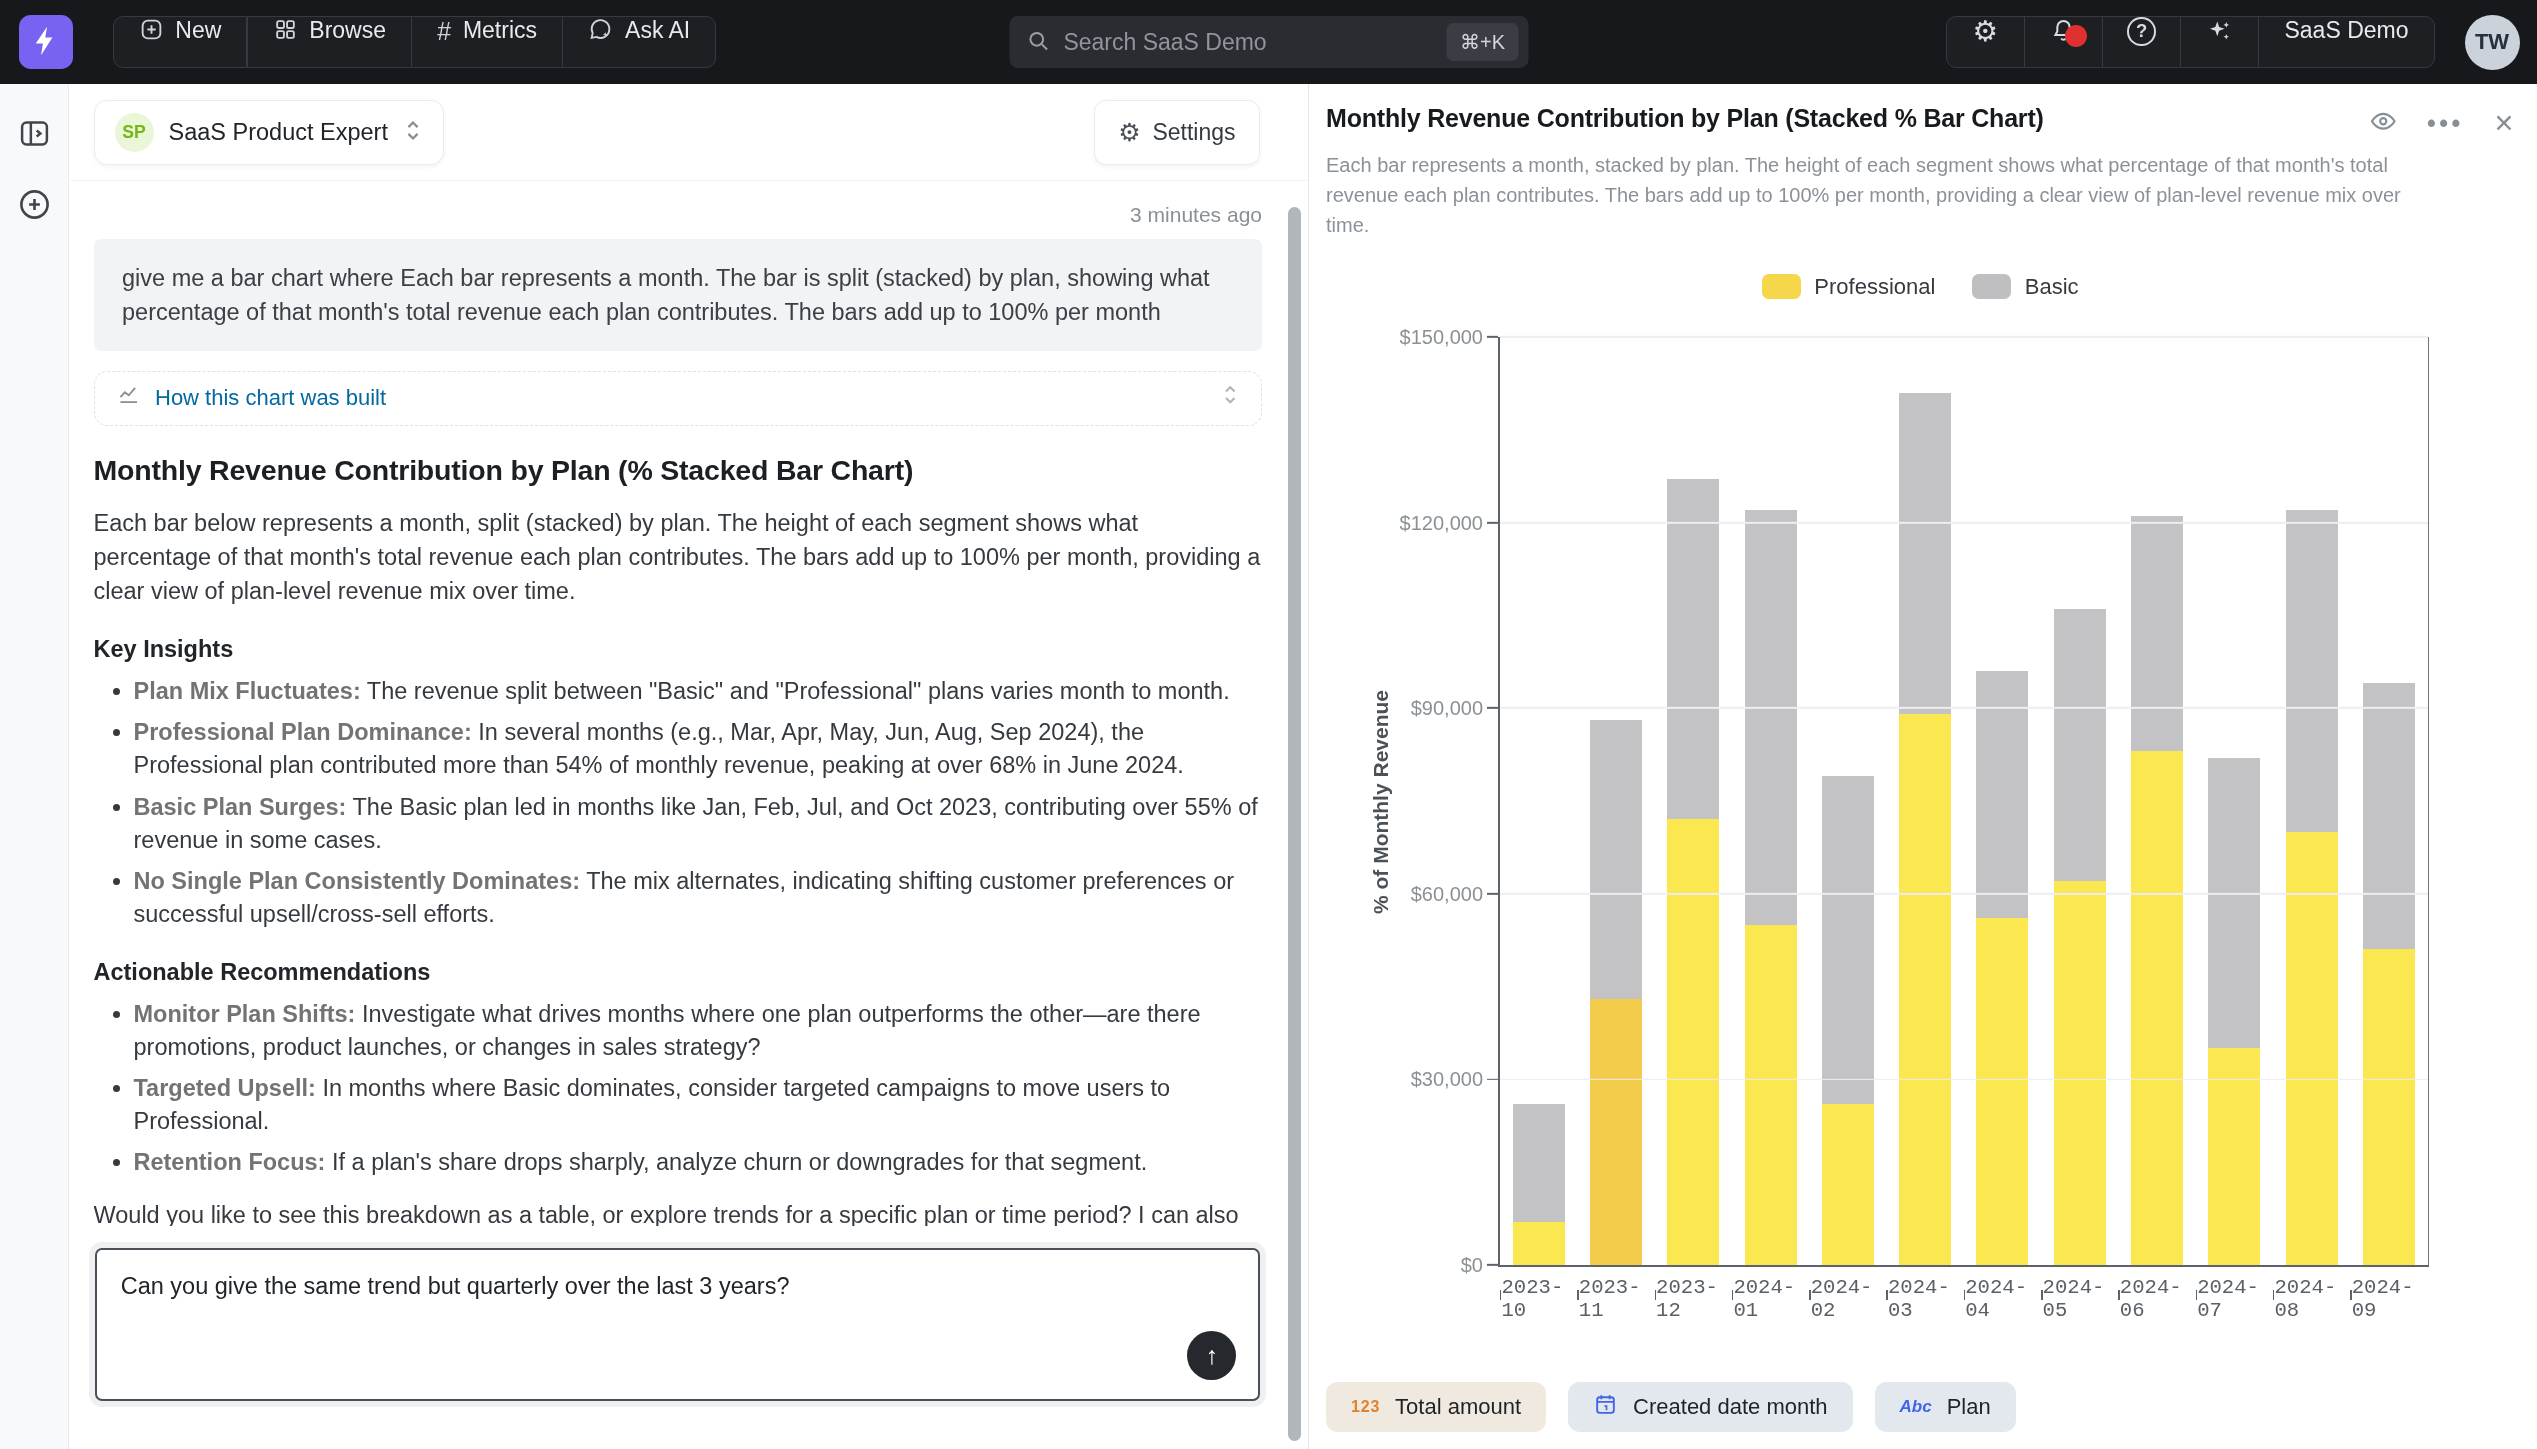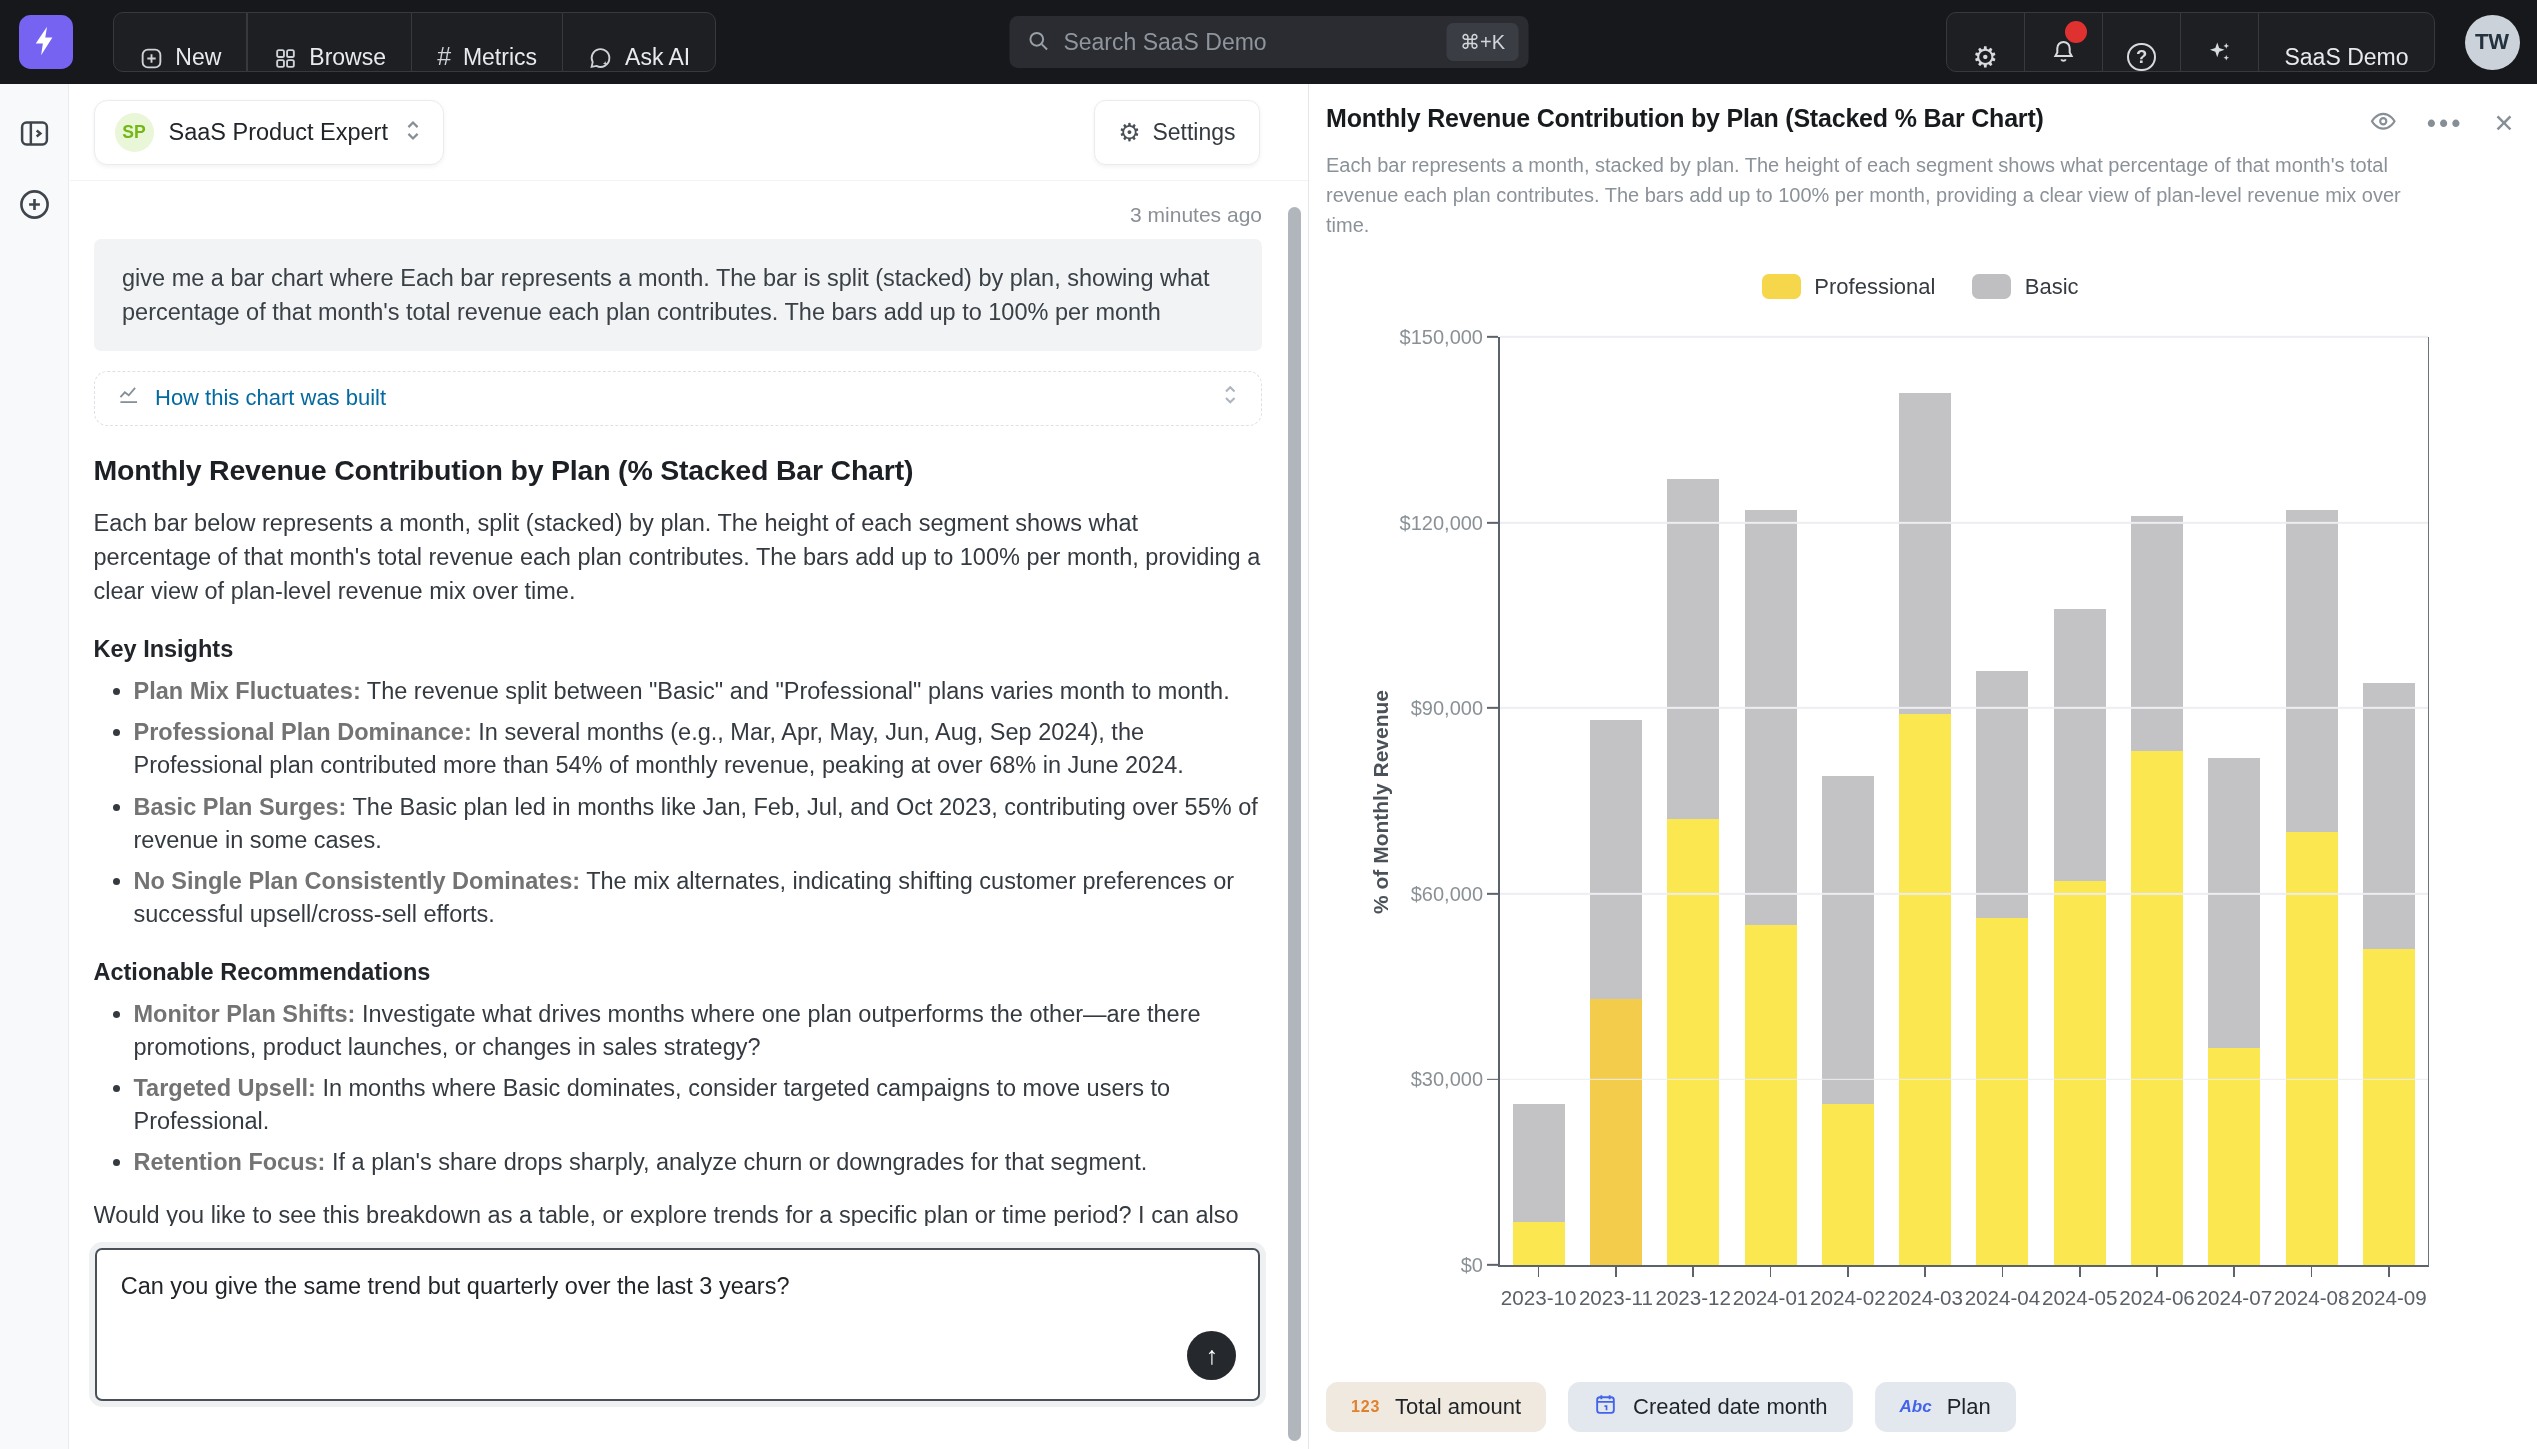--- a/index.html
+++ b/index.html
@@ -6,21 +6,21 @@
   html,body { width: 2538px; height: 1449px; overflow: hidden; }
   body { font-family: "Liberation Sans", sans-serif; background: #ffffff; color: #343a40; }
   .app { position: relative; width: 2538px; height: 1449px; }
 
   
   .navbar { position: absolute; top:0; left:0; right:0; height:84px; background:#17181b;
             display:flex; align-items:center; padding:0 18.5px; z-index:50; }
   .logo { width:54px; height:54px; border-radius:11.8px; background:#7763f1; display:flex;
           align-items:center; justify-content:center; flex:0 0 auto; cursor:pointer; }
   .navgroup { display:flex; align-items:stretch; }
-  .nav-btn { height:60px; display:flex; align-items:flex-end; gap:11.8px; padding:0 25px;
+  .nav-btn { height:52px; display:flex; align-items:flex-start; gap:11.8px; padding:0 25px;
              background:#1d1f23; border:0.8px solid #37393f; color:#e8eaed; font-size:23px;
              font-family:inherit; margin-left:-0.8px; cursor:pointer; white-space:nowrap; }
   .nav-btn.first { border-radius:10px 0 0 10px; margin-left:0; }
   .nav-btn.last { border-radius:0 10px 10px 0; }
   .nav-btn .icon svg { display:block; }
   .main-nav { margin-left:40px; }
   .hash-glyph { font-size:25px; color:#cfd3d8; font-weight:400; }
   .gear-glyph { font-size:28.5px; color:#d7dade; line-height:1; }
 
   .search { position:absolute; left:50%; top:16px; transform:translateX(-50%);
@@ -116,21 +116,21 @@
   .gridline { position:absolute; left:0; right:0; height:1.7px; background:#ededf2;
               transform:translateY(50%); }
   .ytick-label { position:absolute; right:calc(100% + 17px); transform:translateY(50%);
                  white-space:nowrap; font-size:20px; color:#8a9196; }
   .ytick-mark { position:absolute; left:-13.4px; width:11.8px; height:1.7px; background:#5c636a;
                 transform:translateY(50%); }
   .bars { position:absolute; inset:0; display:flex; }
   .band { flex:1; display:flex; justify-content:center; align-items:flex-end; height:100%; }
   .bar { width:52px; height:100%; display:flex; flex-direction:column-reverse; justify-content:flex-start; }
   .xrow { position:absolute; top:100%; left:0; right:0; display:flex; margin-top:2.5px; }
-  .xcell { flex:1; display:flex; flex-direction:column; align-items:center; }
+  .xcell { flex:1; display:flex; flex-direction:row; align-items:center;font-family:Liberation Mono, monospace; }
   .xtick-mark { width:1.7px; height:10px; background:#5c636a; }
   .xtick-label { margin-top:8.4px; font-size:20.6px; color:#5a6067; }
   .ytitle { position:absolute; left:55px; top:465px; transform:translate(-50%,-50%) rotate(-90deg);
             white-space:nowrap; font-size:21px; font-weight:bold; color:#4a5158; }
 
   .badges { position:absolute; left:17px; bottom:17px; display:flex; gap:22px; }
   .badge { height:50px; border-radius:11.8px; padding:0 25px; display:inline-flex; align-items:center;
            gap:15px; font-size:22px; color:#1f2328; cursor:pointer; border:none; font-family:inherit; }
   .badge.beige { background:#f0e9df; }
   .badge.slate { background:#e3e8ef; }

